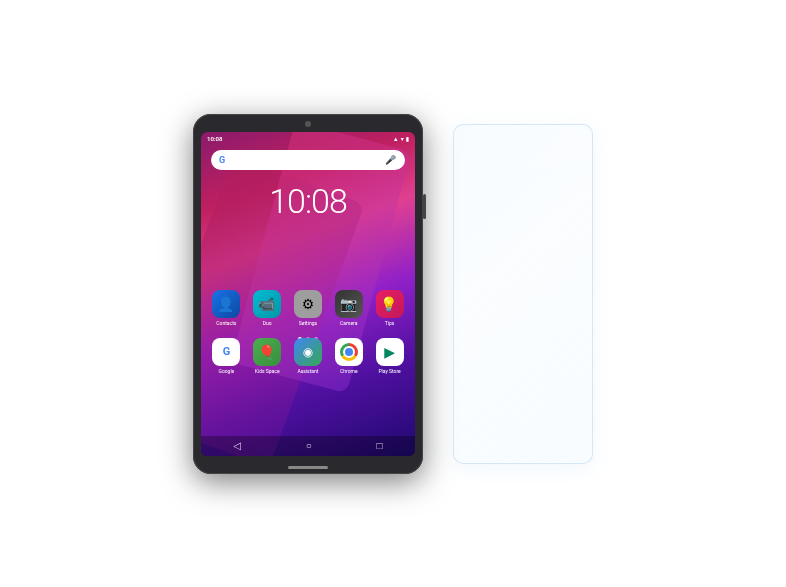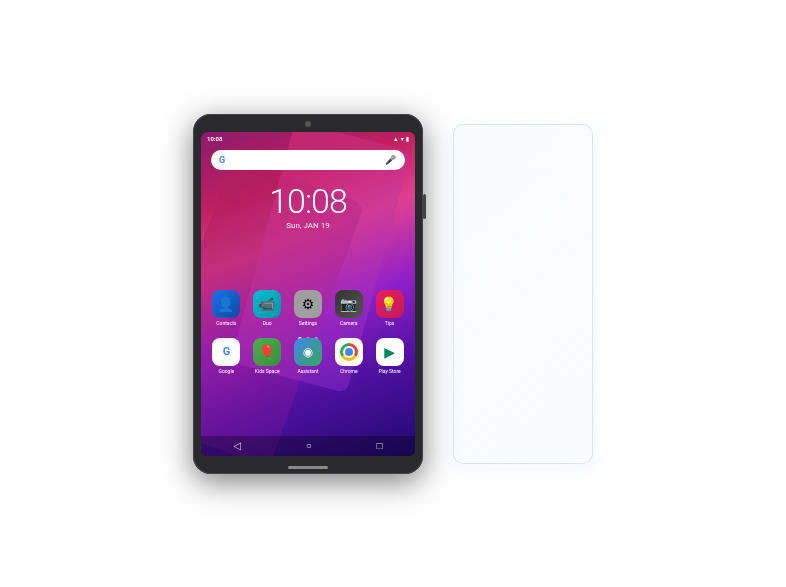--- a/index.html
+++ b/index.html
@@ -320,21 +320,20 @@
             </div>
           </div>
 
           <div class="search-bar">
             <span class="google-g">G</span>
             <span class="mic-icon">🎤</span>
           </div>
 
           <div class="clock-display">
             <div class="clock-time">10:08</div>
-            <div class="clock-date">Sun, JAN 19</div>
           </div>
 
           <div class="page-dots">
             <div class="dot active"></div>
             <div class="dot"></div>
             <div class="dot"></div>
           </div>
 
           <div class="app-row app-row-1">
             <div class="app-icon">

